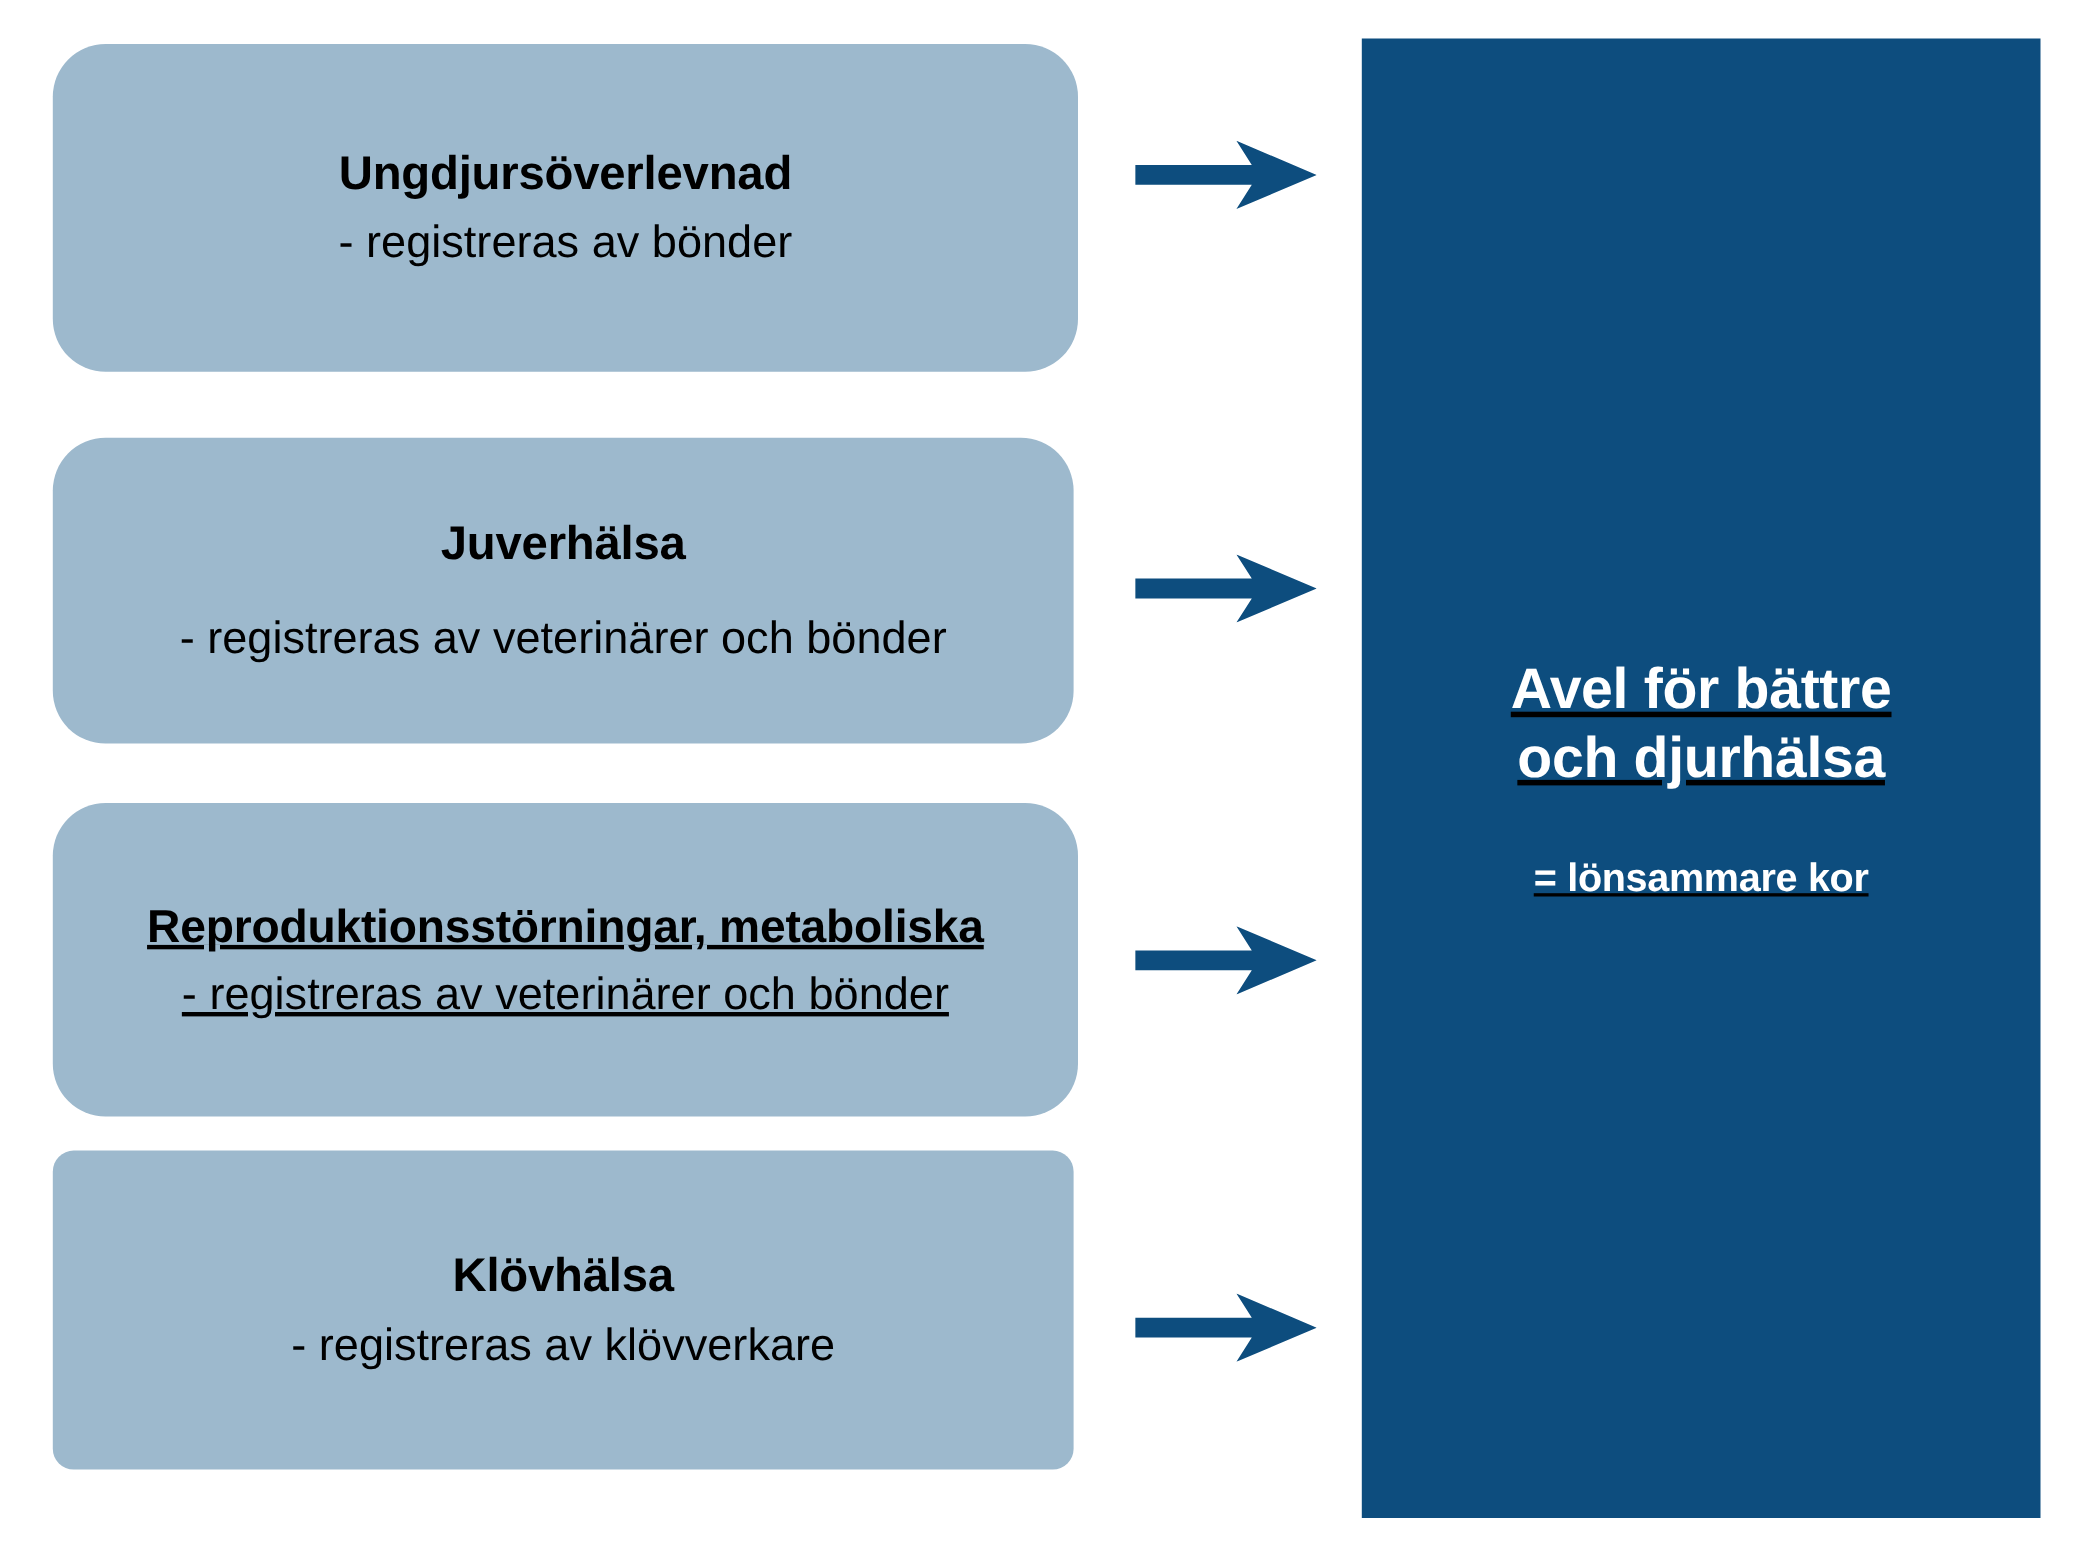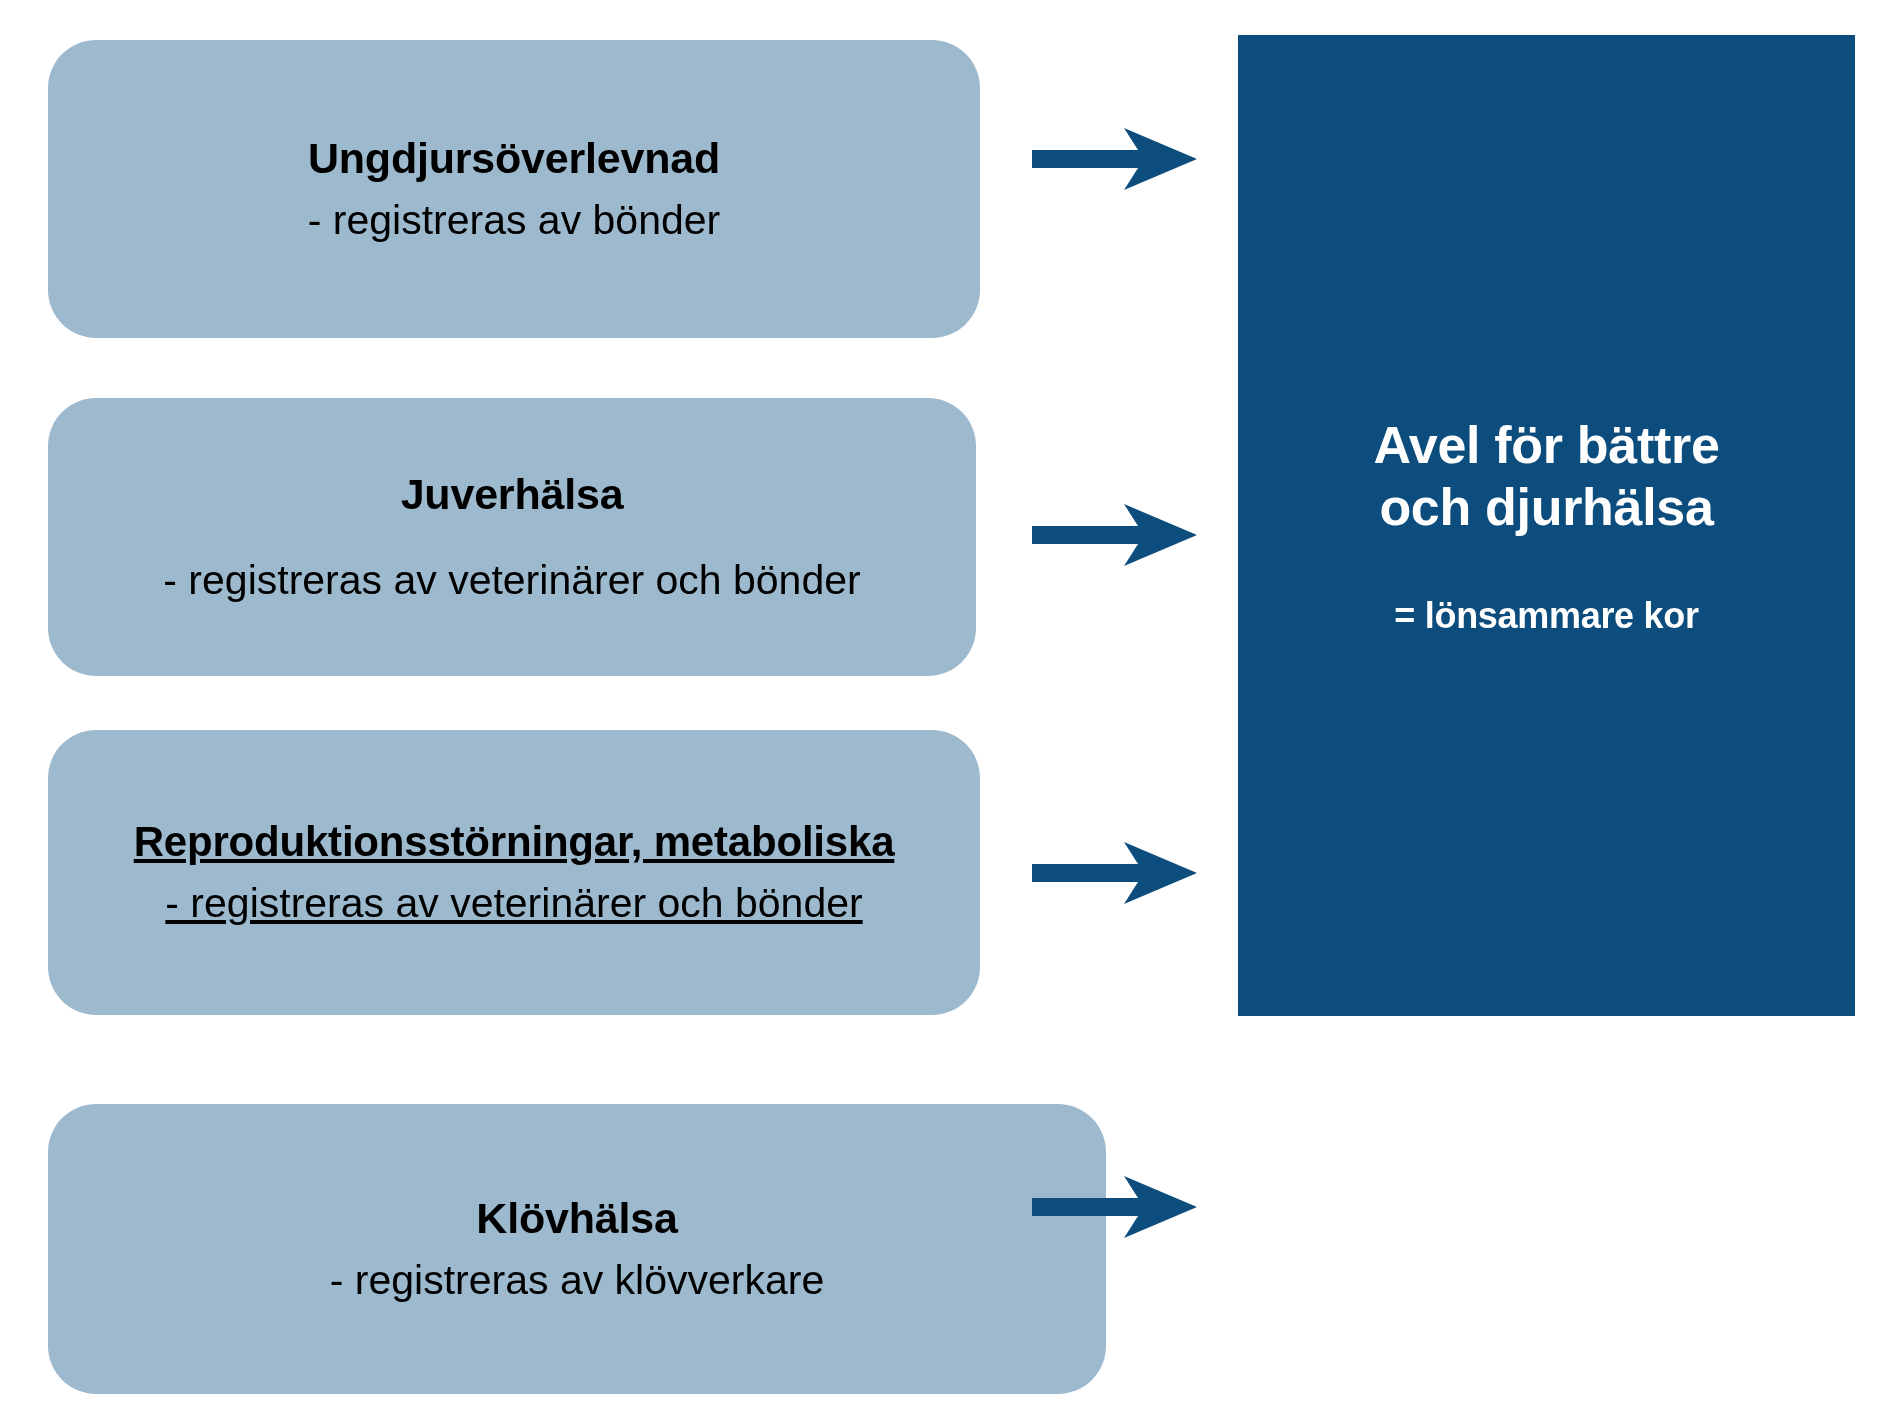--- a/index.html
+++ b/index.html
@@ -46,21 +46,21 @@
     line-height: 1.1;
     text-align: center;
     white-space: nowrap;
     margin-top: 16px;
   }
 
   
   #box-1 { left: 48px;  top: 40px;   width: 932px; height: 298px; }
   #box-2 { left: 48px;  top: 398px;  width: 928px; height: 278px; gap: 24px; }
   #box-3 { left: 48px;  top: 730px;  width: 932px; height: 285px; text-decoration: underline; }
-  #box-4 { left: 48px;  top: 1104px; width: 1058px; height: 290px; }
+  #box-4 { left: 48px;  top: 1046px; width: 928px; height: 290px; border-radius: 19px; }
 
   
   #box-3 .box-title { font-size: 42px; line-height: 1.12; }
   #box-3 .box-sub   { font-size: 41px; }
 
   
   .arrow {
     position: absolute;
     width: 165px;
     height: 62px;
@@ -71,28 +71,29 @@
   #arrow-2 { left: 1032px; top: 504px; }
   #arrow-3 { left: 1032px; top: 842px; }
   #arrow-4 { left: 1032px; top: 1176px; }
 
   
   #result-panel {
     position: absolute;
     left: 1238px;
     top: 35px;
     width: 617px;
-    height: 981px;
+    height: 1345px;
     background: #0d4d7e;
     display: flex;
     flex-direction: column;
     align-items: center;
     justify-content: center;
     box-sizing: border-box;
     padding: 0 20px;
+    text-decoration: underline;
   }
   .result-heading {
     color: #ffffff;
     font-weight: bold;
     font-size: 52px;
     line-height: 1.2;
     text-align: center;
     letter-spacing: -0.3px;
   }
   .result-spacer { height: 56px; }

